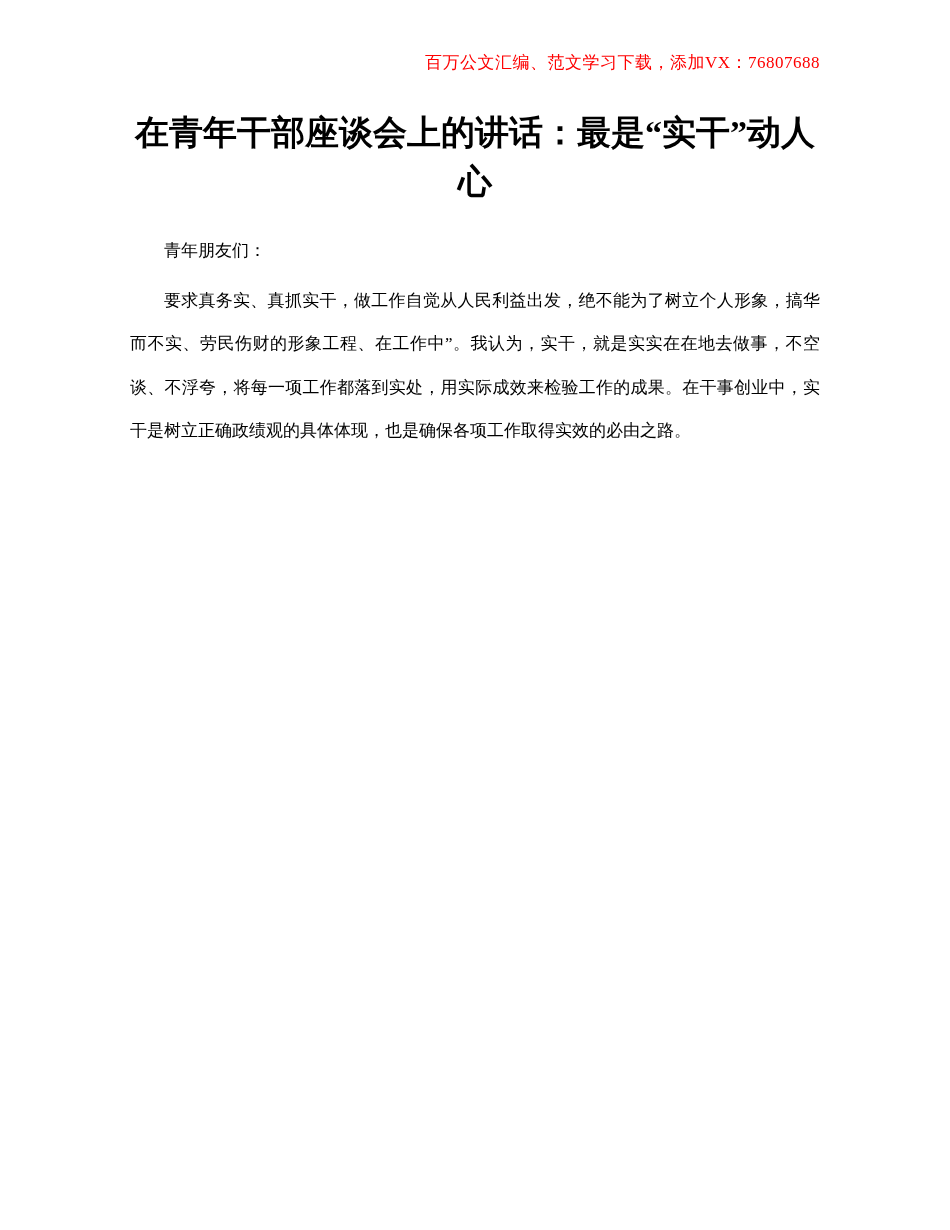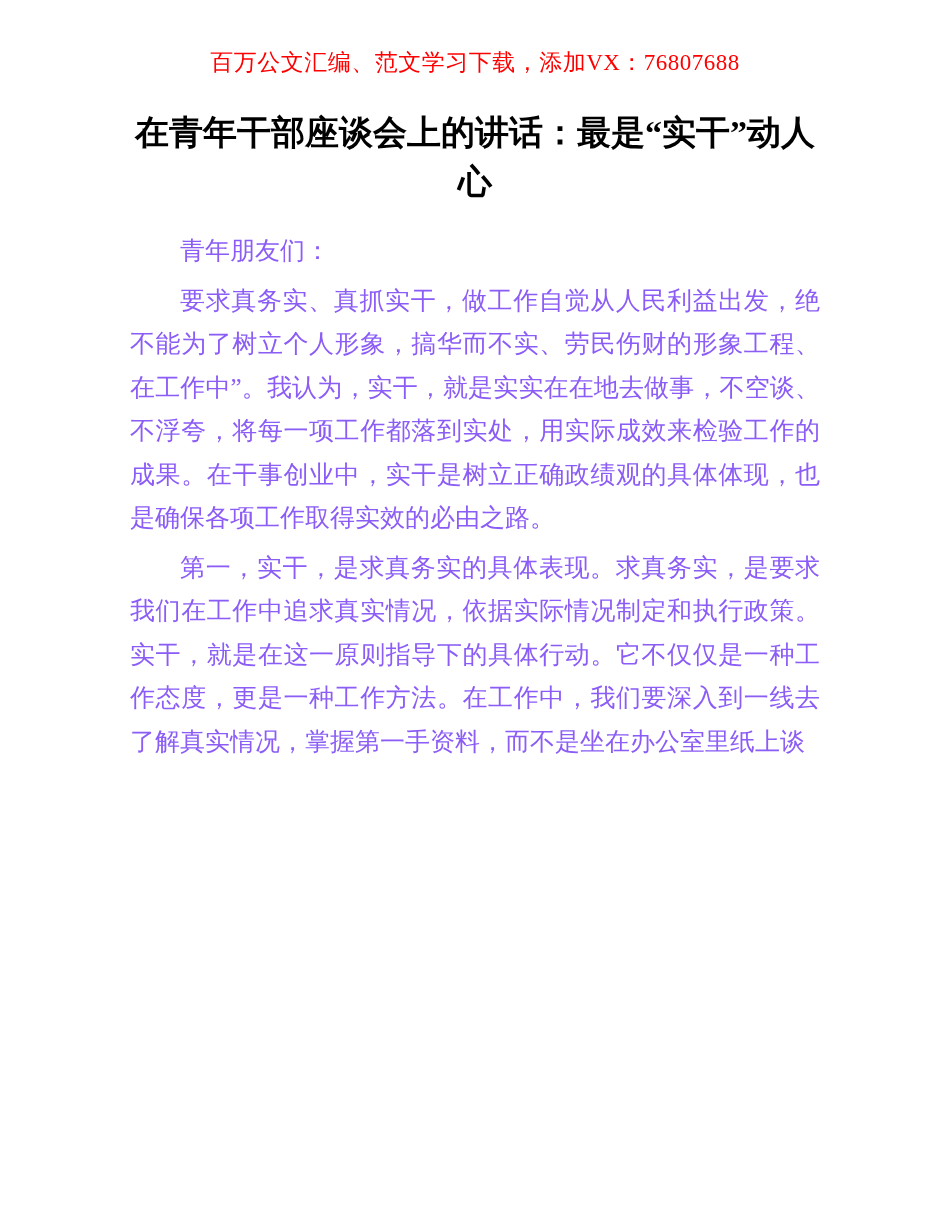--- a/index.html
+++ b/index.html
@@ -10,52 +10,51 @@
   .page {
     position: relative;
     width: 950px;
     height: 1230px;
     margin: 0 auto;
     background: #ffffff;
     padding: 48px 130px 40px 130px;
     overflow: hidden;
   }
   .notice {
-    font-size: 23px;
+    font-size: 17px;
     line-height: 30px;
     color: #fe0000;
-    text-align: center;
+    text-align: right;
     margin-bottom: 30px;
     font-weight: 400;
     letter-spacing: 0.5px;
   }
   .doc-title {
     font-size: 34px;
     line-height: 49px;
     font-weight: 700;
     color: #000000;
     text-align: center;
     margin-bottom: 23px;
   }
   .doc-body p {
-    font-size: 25px;
+    font-size: 17px;
     line-height: 43.5px;
-    color: #8b5cf6;
+    color: #000000;
     text-align: justify;
     text-justify: inter-ideograph;
     text-indent: 2em;
     margin: 0 0 6px 0;
   }
 </style>
 </head>
 <body>
 
 <div class="page">
   <div class="notice">百万公文汇编、范文学习下载，添加VX：76807688</div>
 
   <h1 class="doc-title">在青年干部座谈会上的讲话：最是“实干”动人心</h1>
 
   <div class="doc-body">
       <p>青年朋友们：</p>
       <p>要求真务实、真抓实干，做工作自觉从人民利益出发，绝不能为了树立个人形象，搞华而不实、劳民伤财的形象工程、在工作中”。我认为，实干，就是实实在在地去做事，不空谈、不浮夸，将每一项工作都落到实处，用实际成效来检验工作的成果。在干事创业中，实干是树立正确政绩观的具体体现，也是确保各项工作取得实效的必由之路。</p>
-      <p>第一，实干，是求真务实的具体表现。求真务实，是要求我们在工作中追求真实情况，依据实际情况制定和执行政策。实干，就是在这一原则指导下的具体行动。它不仅仅是一种工作态度，更是一种工作方法。在工作中，我们要深入到一线去了解真实情况，掌握第一手资料，而不是坐在办公室里纸上谈</p>
     </div>
 </div>
 
 </body></html>

